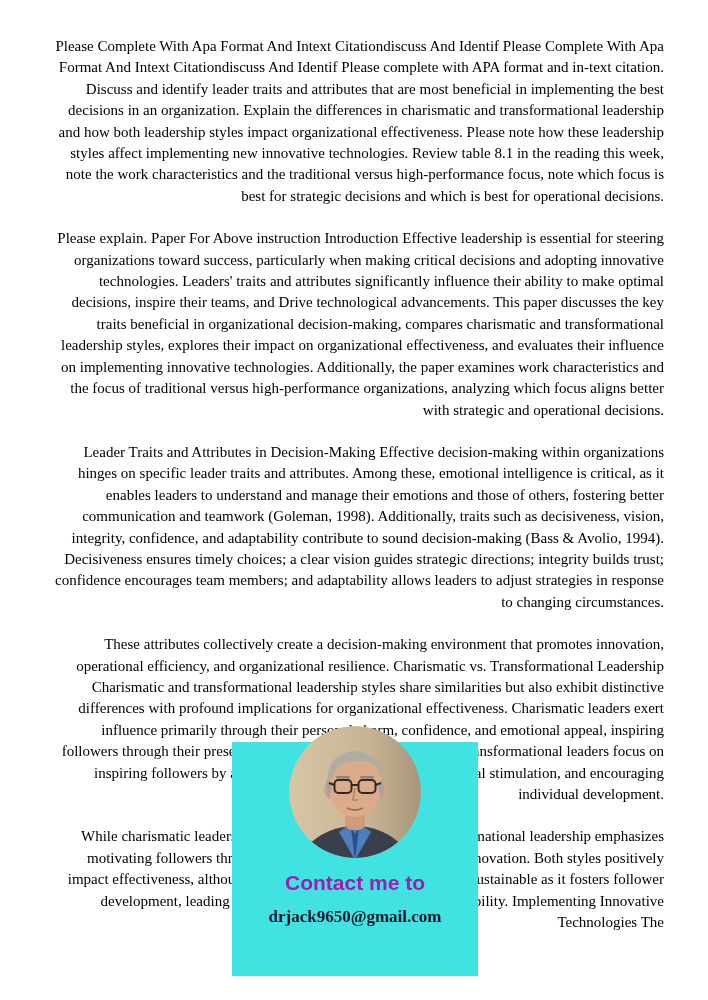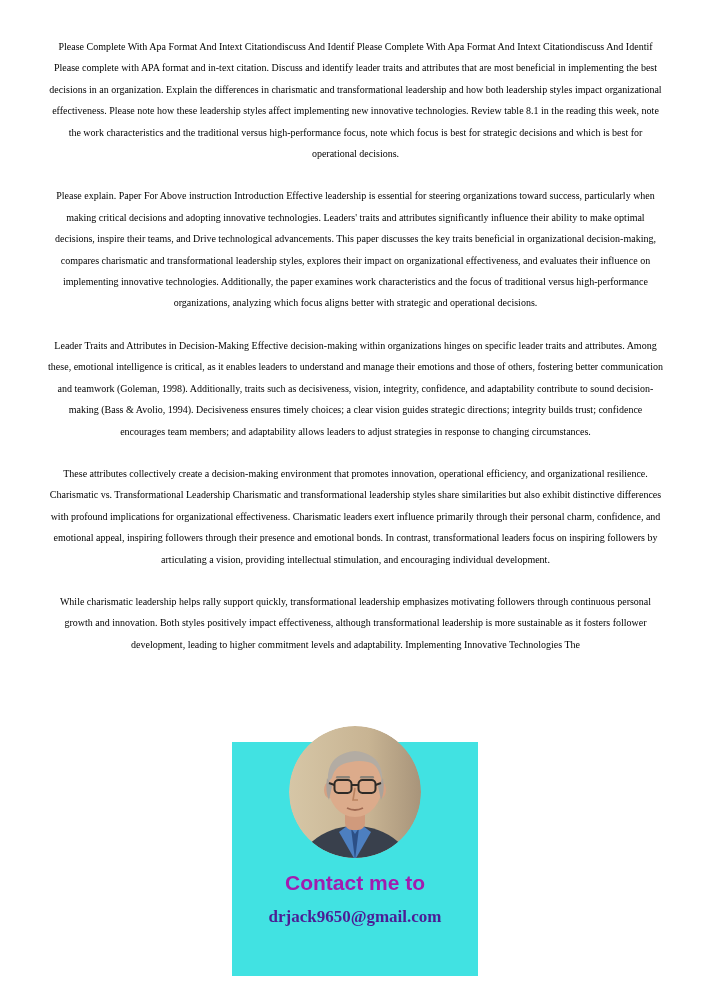--- a/index.html
+++ b/index.html
@@ -9,23 +9,23 @@
     font-family: "Liberation Serif", serif;
     position: relative;
     overflow: hidden;
     color: #000;
   }
   .doc {
     position: absolute;
     left: 47px;
     top: 36px;
     width: 617px;
-    font-size: 10px;
+    font-size: 15px;
     line-height: 21.4px;
-    text-align: center;
+    text-align: right;
   }
   .doc p { margin: 0 0 21px 0; }
 
   .overlay {
     position: absolute;
     left: 232px;
     top: 742px;
     width: 246px;
     height: 234px;
     display: flex;
@@ -47,21 +47,21 @@
     font-weight: bold;
     font-size: 21px;
     line-height: 30px;
     color: #a21caf;
   }
   .contact-line.first { margin-top: 10px; }
   .contact-email {
     font-weight: bold;
     font-size: 17px;
     margin-top: 9px;
-    color: #4c1d95;
+    color: #0f172a;
     font-family: "Liberation Serif", serif;
   }
 </style>
 </head>
 <body>
 
 <div class="doc">
     <p>Please Complete With Apa Format And Intext Citationdiscuss And Identif Please Complete With Apa Format And Intext Citationdiscuss And Identif Please complete with APA format and in-text citation. Discuss and identify leader traits and attributes that are most beneficial in implementing the best decisions in an organization. Explain the differences in charismatic and transformational leadership and how both leadership styles impact organizational effectiveness. Please note how these leadership styles affect implementing new innovative technologies. Review table 8.1 in the reading this week, note the work characteristics and the traditional versus high-performance focus, note which focus is best for strategic decisions and which is best for operational decisions.</p>
     <p>Please explain. Paper For Above instruction Introduction Effective leadership is essential for steering organizations toward success, particularly when making critical decisions and adopting innovative technologies. Leaders' traits and attributes significantly influence their ability to make optimal decisions, inspire their teams, and Drive technological advancements. This paper discusses the key traits beneficial in organizational decision-making, compares charismatic and transformational leadership styles, explores their impact on organizational effectiveness, and evaluates their influence on implementing innovative technologies. Additionally, the paper examines work characteristics and the focus of traditional versus high-performance organizations, analyzing which focus aligns better with strategic and operational decisions.</p>
     <p>Leader Traits and Attributes in Decision-Making Effective decision-making within organizations hinges on specific leader traits and attributes. Among these, emotional intelligence is critical, as it enables leaders to understand and manage their emotions and those of others, fostering better communication and teamwork (Goleman, 1998). Additionally, traits such as decisiveness, vision, integrity, confidence, and adaptability contribute to sound decision-making (Bass &amp; Avolio, 1994). Decisiveness ensures timely choices; a clear vision guides strategic directions; integrity builds trust; confidence encourages team members; and adaptability allows leaders to adjust strategies in response to changing circumstances.</p>

